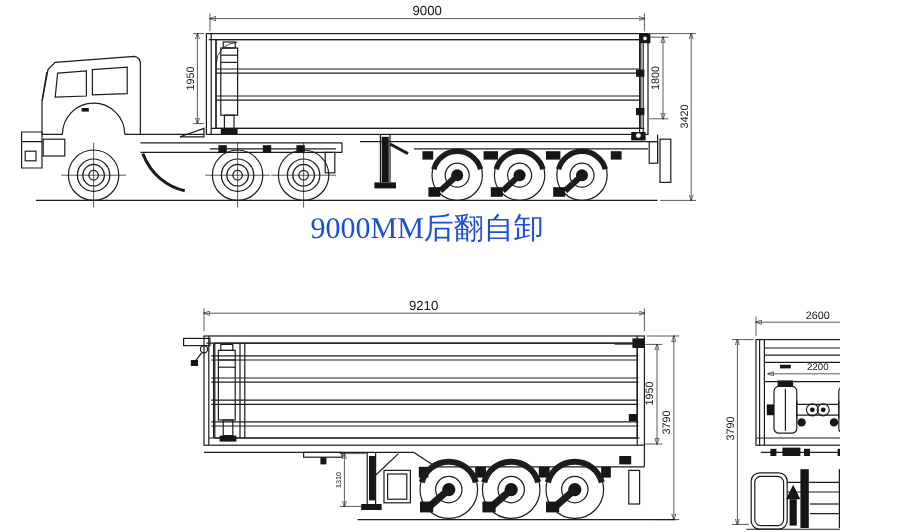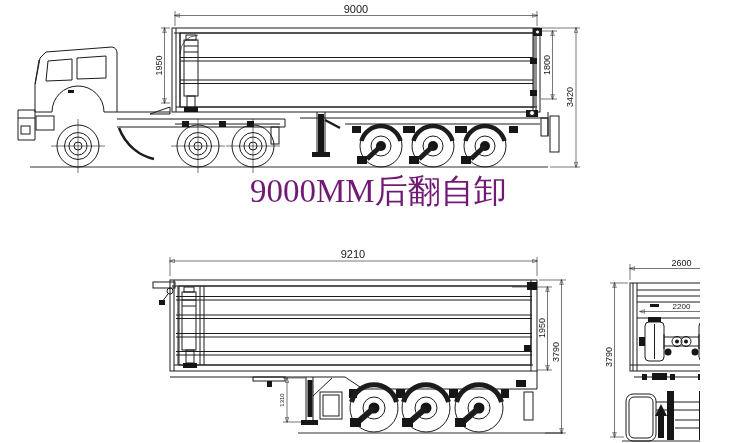--- a/index.html
+++ b/index.html
@@ -10,21 +10,21 @@
       stroke:#1c1c1c;stroke-width:1;fill:none;stroke-linecap:butt;}
   #dwg .blk{fill:#161616;stroke:none;}
   #dwg .wht{fill:#ffffff;}
   #dwg .t06{stroke-width:0.6;} #dwg .t07{stroke-width:0.7;} #dwg .t09{stroke-width:0.9;}
   #dwg .t25{stroke-width:2.5;} #dwg .t45{stroke-width:4.5;}
   #dwg .t5{stroke-width:5;} #dwg .t6{stroke-width:6;}
   #dwg text{fill:#161616;stroke:none;font-family:"Liberation Sans","DejaVu Sans",sans-serif;}
   #dwg .fs6{font-size:6px;} #dwg .fs8{font-size:8px;} #dwg .fs9{font-size:9px;}
   #dwg .fs11{font-size:11px;}
   .title{position:absolute;left:250px;top:175px;width:212px;height:32px;line-height:32px;
-         text-align:center;font-size:33px;color:#701a75;
+         text-align:center;font-size:25px;color:#1d4ed8;
          font-family:"Liberation Serif","DejaVu Serif",serif;white-space:nowrap;}
 </style>
 </head>
 <body>
 
 <div class="canvas">
 <svg id="dwg" width="750" height="443" viewBox="0 0 750 443">
   <defs>
     <marker id="arw" viewBox="0 0 10 8" refX="9" refY="4" markerWidth="9" markerHeight="7" orient="auto-start-reverse">
       <path d="M0,0.6 L10,4 L0,7.4 Z" fill="#1c1c1c" stroke="none"></path>

